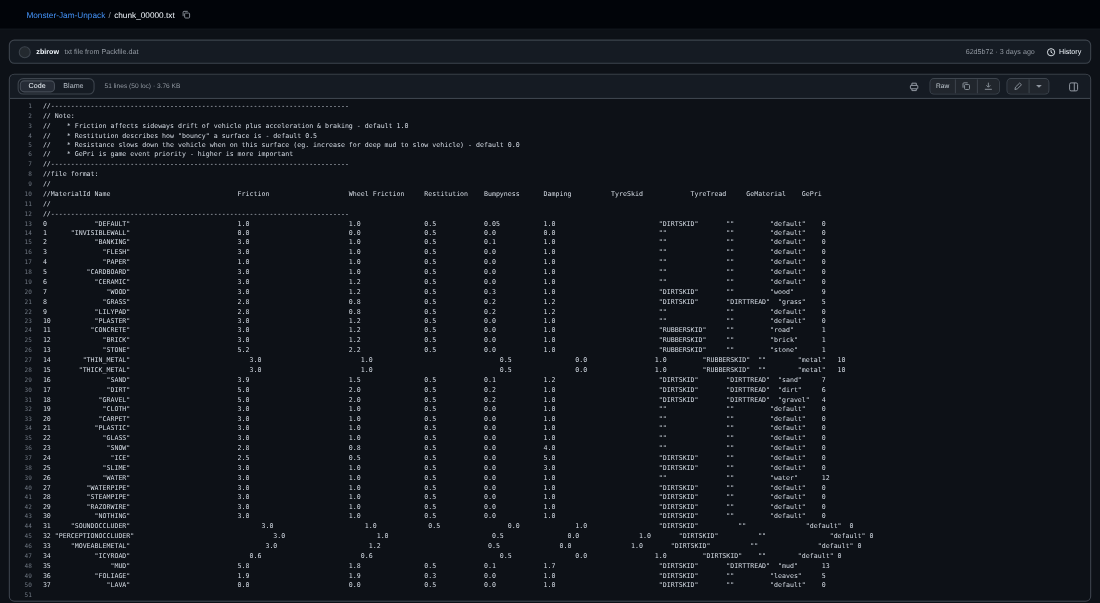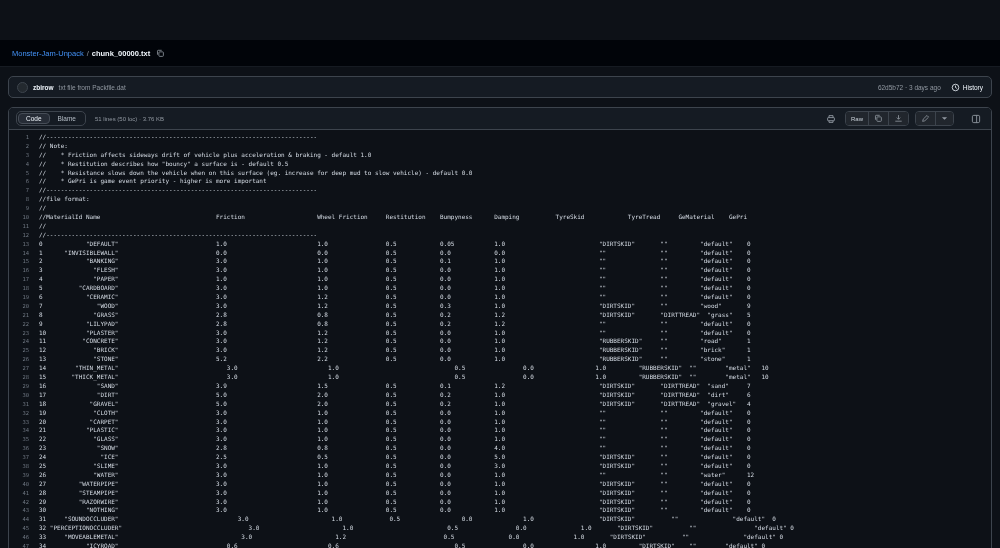--- a/index.html
+++ b/index.html
@@ -1,23 +1,23 @@
 <!DOCTYPE html>
 <html><head>
 <meta charset="utf-8">
 <style>
   * { box-sizing: border-box; margin: 0; padding: 0; }
   html,body { width:1000px; height:548px; overflow:hidden; }
   body { background:#0d1117; font-family:"Liberation Sans", sans-serif; color:#e6edf3; }
 
   
-  .top-bar { height:27px; background:#010409; display:flex; align-items:center; padding:0 12px; font-size:7.5px; border-bottom:1px solid #161b22;margin-top:40px; }
+  .top-bar { height:27px; background:#010409; display:flex; align-items:center; padding:0 24px; font-size:7.5px; border-bottom:1px solid #161b22; }
   .repo-link { color:#4493f8; text-decoration:none; cursor:pointer; }
   .crumb-sep { color:#9198a1; margin:0 3px; }
-  .file-name { color:#f0f6fc; font-weight:bold; }
+  .file-name { color:#f0f6fc; font-weight:normal; }
   .icon-btn { background:transparent; border:none; display:inline-flex; align-items:center; justify-content:center; cursor:pointer; padding:1px 3px; border-radius:3px; }
   .icon-btn svg, .group-btn svg, .history-btn svg { display:block; }
 
   .content { padding:9px 8px 0 8px; }
 
   
   .commit-bar { height:22px; border:1px solid #3d444d; border-radius:5px; background:#151b23; display:flex; align-items:center; padding:0 8px; font-size:6.5px; margin-bottom:9px; }
   .avatar { width:11px; height:11px; border-radius:50%; background:#23292f; border:1px solid #3d444d; flex:none; margin-right:5px; }
   .author { color:#f0f6fc; font-weight:bold; text-decoration:none; cursor:pointer; margin-right:5px; }
   .msg { color:#9198a1; }

